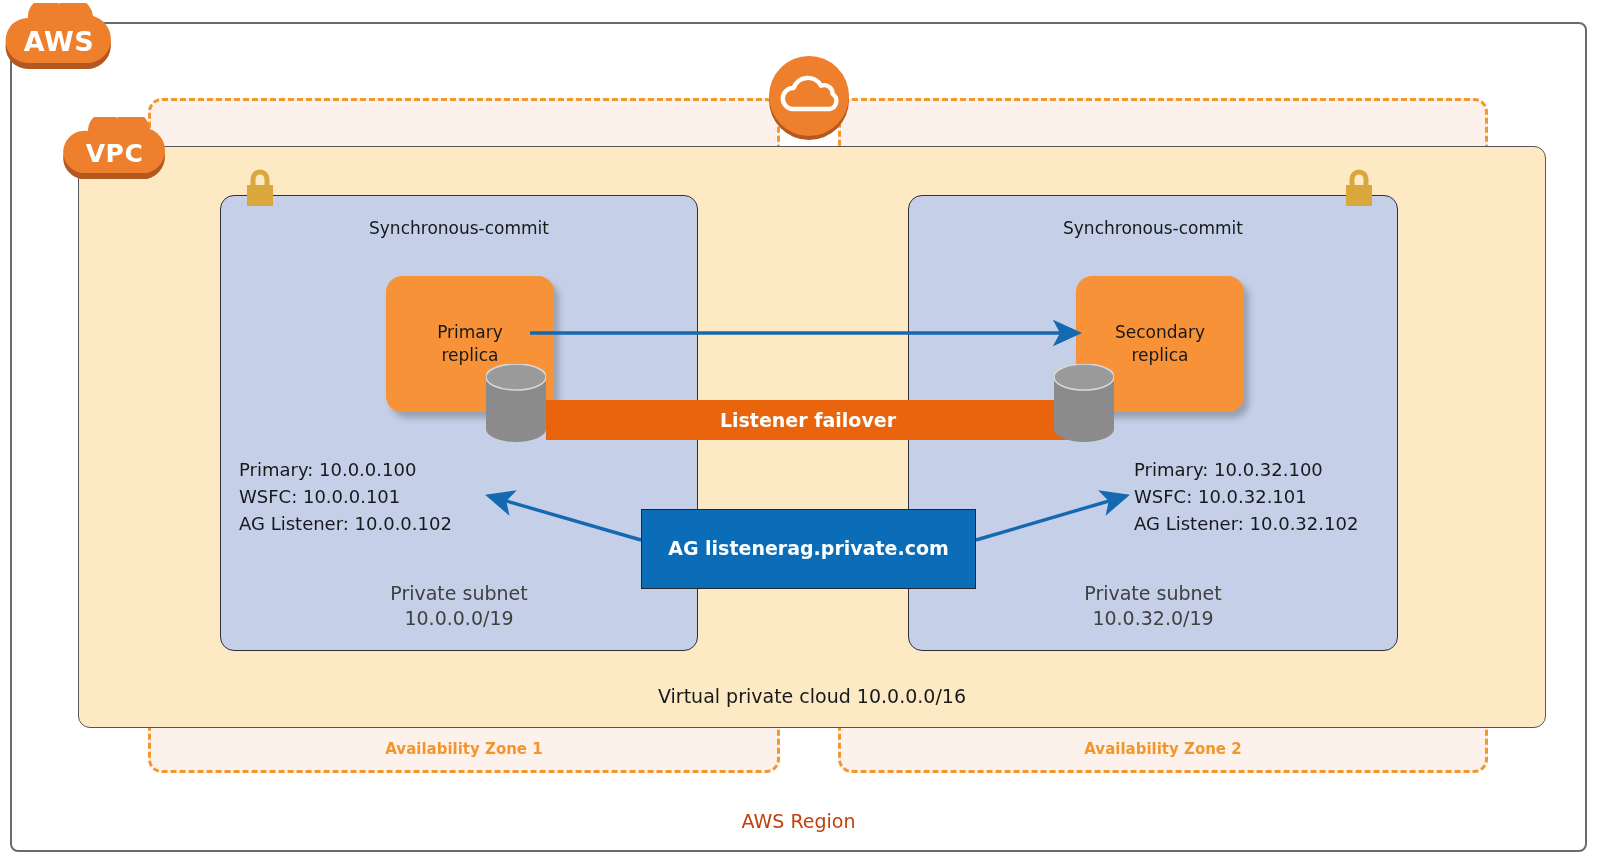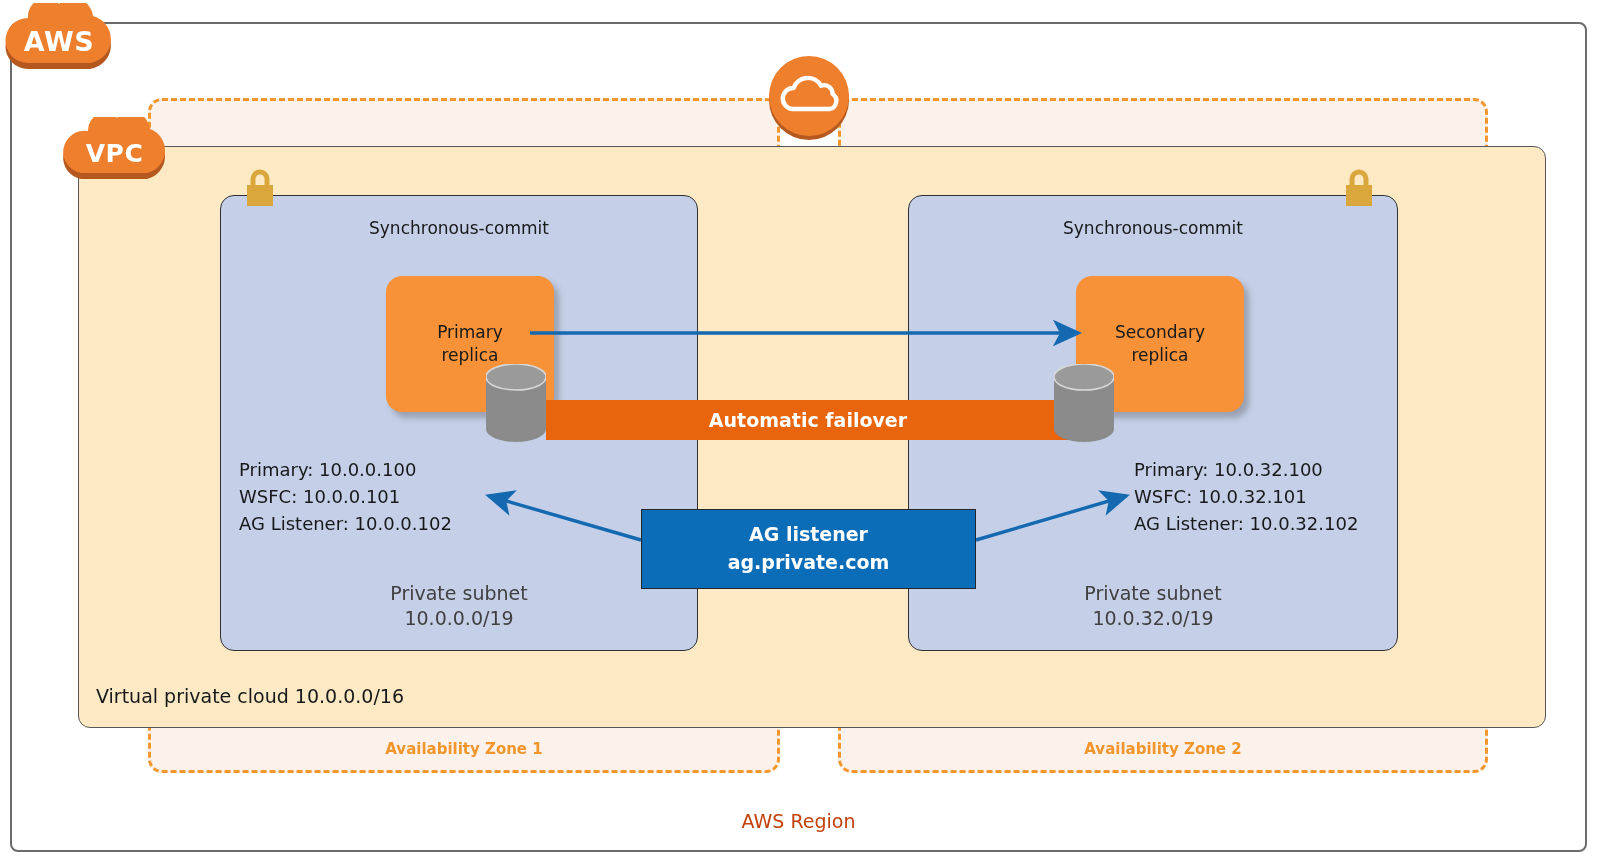--- a/index.html
+++ b/index.html
@@ -43,22 +43,22 @@
     font-size:15px;font-weight:bold;color:#f2962c;
   }
 
   
   #vpc-box{
     left:78px;top:146px;width:1468px;height:582px;
     border:1.6px solid #56565a;border-radius:12px;
     background:#fdeac4;box-sizing:border-box;
   }
   #vpc-label{
-    position:absolute;left:0;right:0;bottom:20px;
-    font-size:19px;color:#17191b;margin-left:17px;
+    position:absolute;left:0;right:0;bottom:20px;text-align:center;
+    font-size:19px;color:#17191b;
   }
 
   
   .subnet-box{
     border:1.6px solid #2f3033;border-radius:14px;
     background:#c5d0e8;box-sizing:border-box;
   }
   #subnet1-box{left:220px;top:195px;width:478px;height:456px;}
   #subnet2-box{left:908px;top:195px;width:490px;height:456px;}
   .subnet-title{
@@ -99,21 +99,21 @@
 
   
   .ip-block{font-size:18px;color:#17191b;line-height:1.5;white-space:pre;}
   #ip-block-left{left:239px;top:456px;text-align:left;}
   #ip-block-right{left:1134px;top:456px;text-align:left;}
 
   
   #ag-listener-box{
     left:641px;top:509px;width:335px;height:80px;
     background:#0b6cb8;border:1.6px solid #23262a;box-sizing:border-box;
-    display:flex;flex-direction:column;align-items:center;justify-content:center;
+    display:flex;align-items:center;justify-content:center;
     color:#ffffff;font-weight:bold;font-size:19px;line-height:1.45;
   }
 
   
   #center-cloud-icon{left:768px;top:52px;width:82px;height:90px;}
 
   
   #connector-layer{left:0;top:0;width:1597px;height:864px;pointer-events:none;}
 </style>
 </head>
@@ -165,21 +165,21 @@
   </span>
 </div>
 <div class="abs replica-box" id="secondary-replica">
   <span>
     <span>Secondary</span><br>
     <span>replica</span>
   </span>
 </div>
 
 <div class="abs" id="failover-bar">
-  <span>Automatic failover</span>
+  <span>Listener failover</span>
 </div>
 
 <svg class="abs db-cylinder" id="db-cyl-left" viewBox="0 0 60 78">
   <path d="M0 13 V65 a30 13 0 0 0 60 0 V13 Z" fill="#8b8b8b"></path>
   <ellipse cx="30" cy="13" rx="30" ry="13" fill="#9a9a9a" stroke="#d7d7d7" stroke-width="1.6"></ellipse>
 </svg>
 <svg class="abs db-cylinder" id="db-cyl-right" viewBox="0 0 60 78">
   <path d="M0 13 V65 a30 13 0 0 0 60 0 V13 Z" fill="#8b8b8b"></path>
   <ellipse cx="30" cy="13" rx="30" ry="13" fill="#9a9a9a" stroke="#d7d7d7" stroke-width="1.6"></ellipse>
 </svg>

